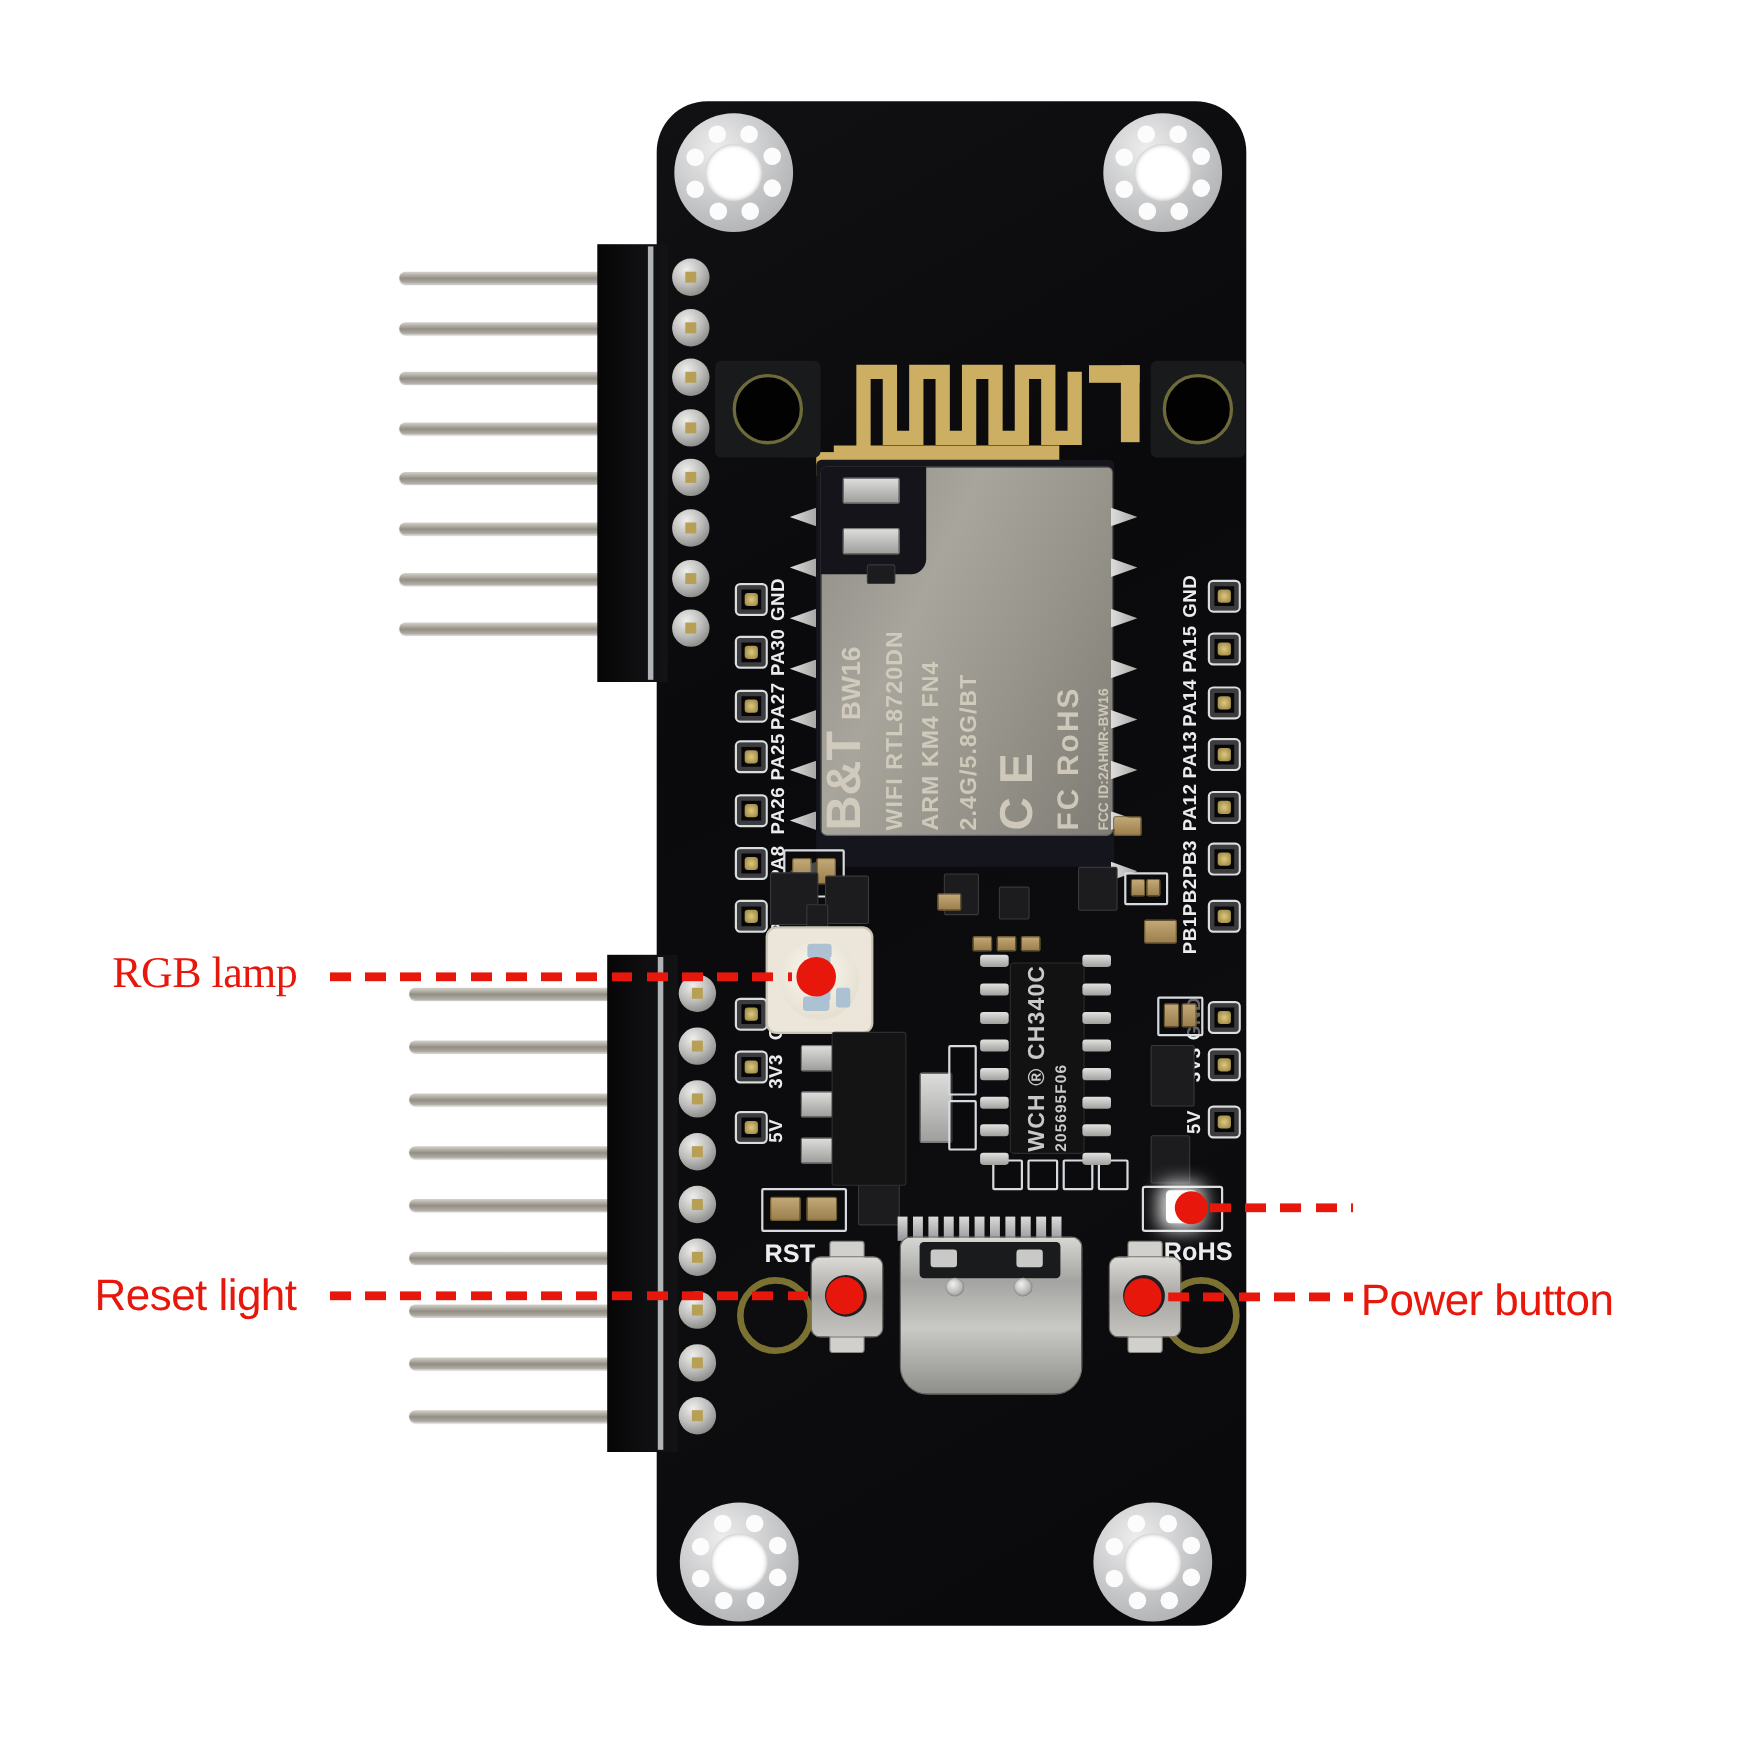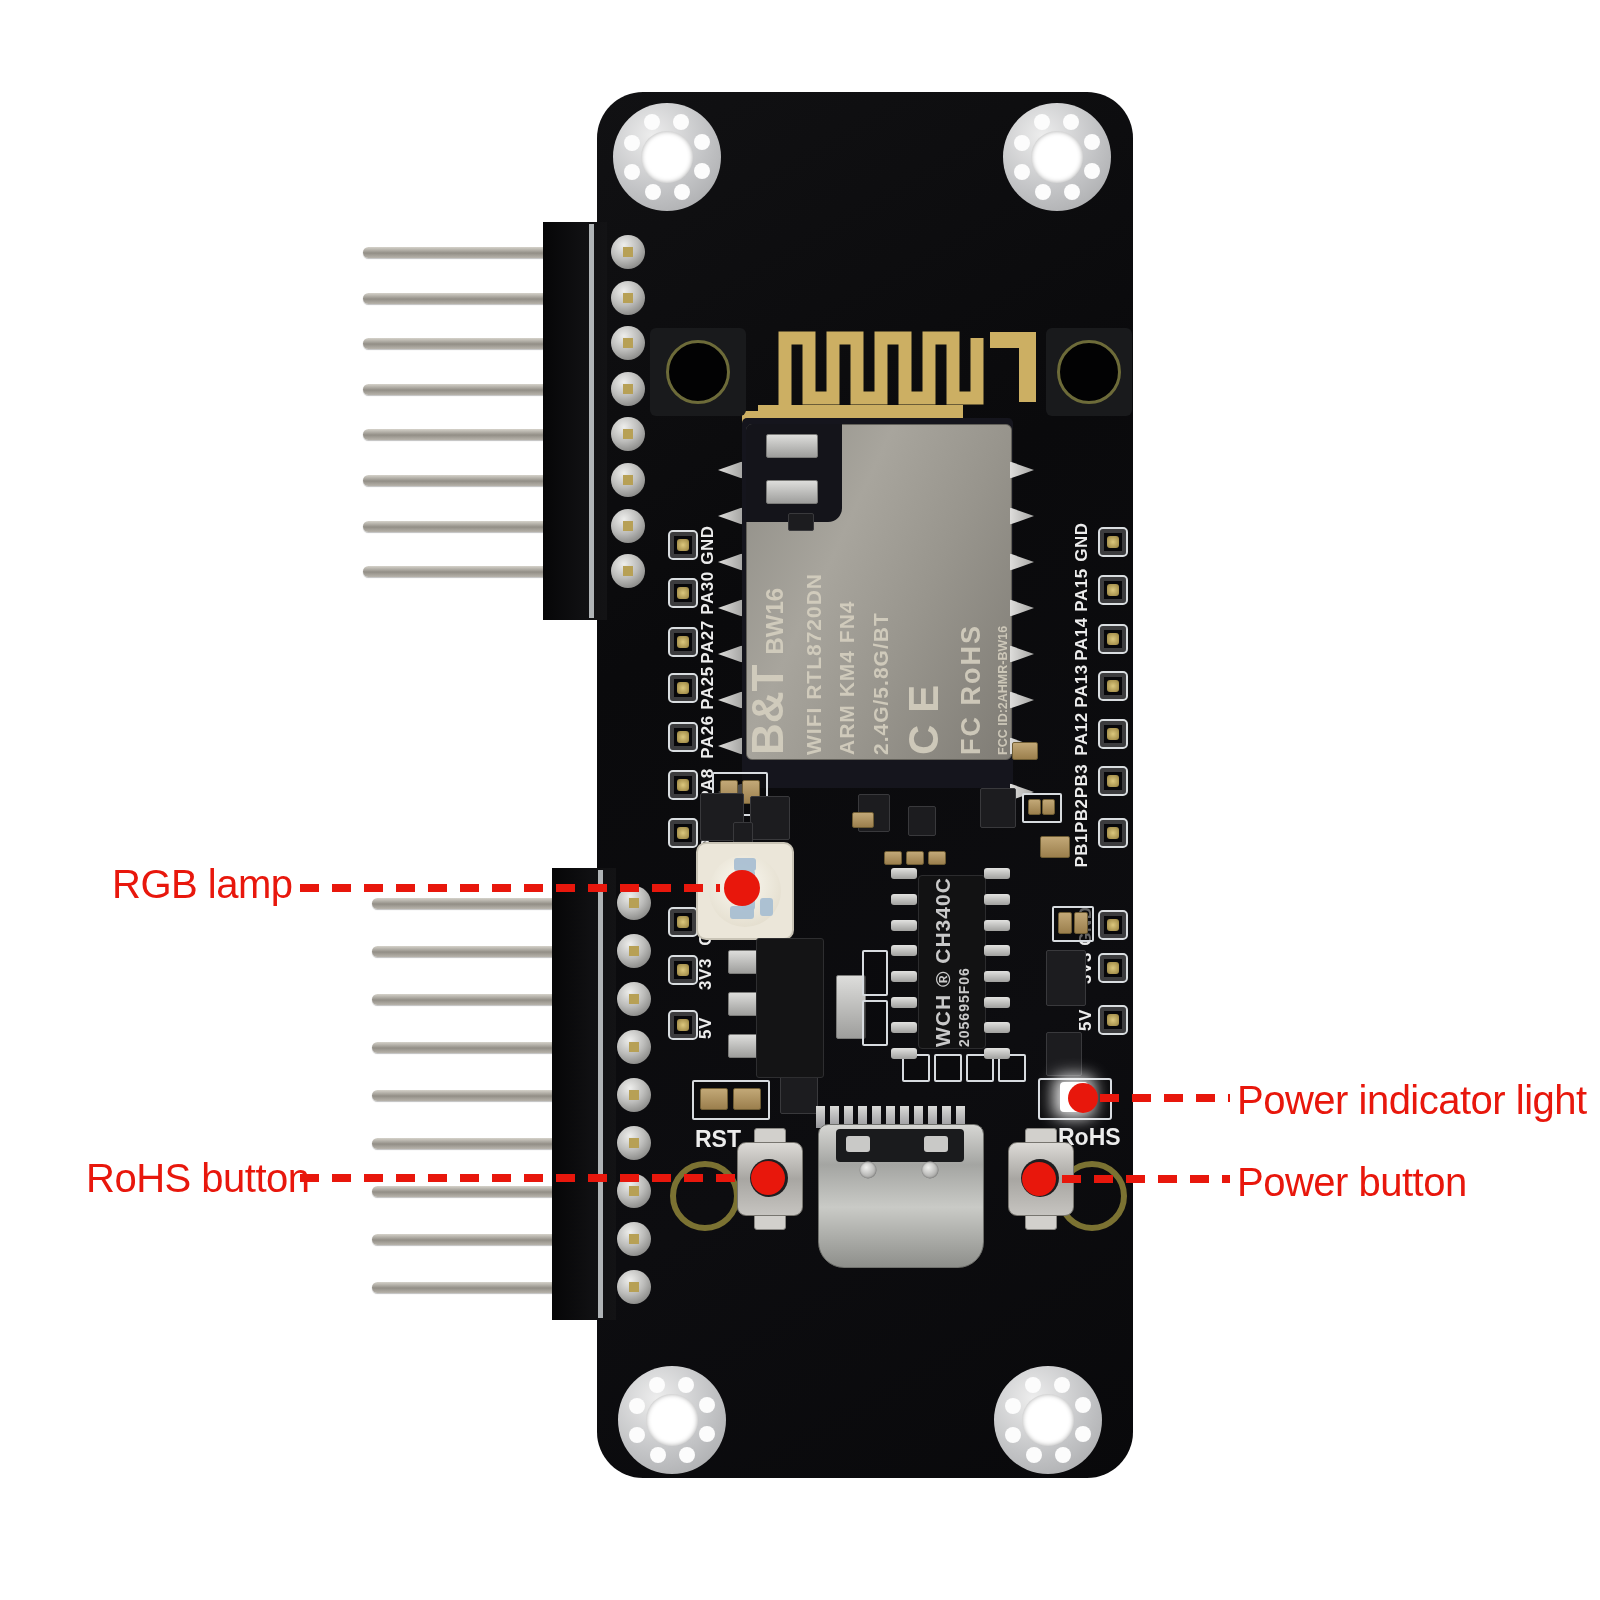--- a/index.html
+++ b/index.html
@@ -469,29 +469,28 @@
       <div class="usb-leg" style="left: 942px; top: 1106px;"></div>
       <div class="usb-leg" style="left: 956px; top: 1106px;"></div>
     </div>
   <div class="usb-shell"></div>
   <div class="usb-dark"></div>
   <div class="usb-notch" style="left:846px;top:1136px;"></div>
   <div class="usb-notch" style="left:924px;top:1136px;"></div>
   <div class="usb-screw" style="left:868px;top:1170px;"></div>
   <div class="usb-screw" style="left:930px;top:1170px;"></div>
 
-  <div class="ann" style="left:112px;top:864px;">RGB lamp</div>
+  <div class="ann" style="left:102px;top:864px;font-family:Liberation Serif, serif;">RGB lamp</div>
   <div class="dash" style="left:300px;top:884px;width:420px;"></div>
   <div class="dot" style="left:742px;top:888px;width:36px;height:36px;"></div>
 
-  <div class="ann" style="left:86px;top:1158px;">RoHS button</div>
+  <div class="ann" style="left:86px;top:1158px;">Reset light</div>
   <div class="dash" style="left:300px;top:1174px;width:448px;"></div>
   <div class="dot" style="left:768px;top:1178px;width:34px;height:34px;"></div>
 
-  <div class="ann" style="left:1237px;top:1080px;">Power indicator light</div>
   <div class="dash" style="left:1100px;top:1094px;width:130px;"></div>
   <div class="dot" style="left:1083px;top:1098px;width:30px;height:30px;"></div>
 
   <div class="ann" style="left:1237px;top:1162px;">Power button</div>
   <div class="dash" style="left:1062px;top:1175px;width:168px;"></div>
   <div class="dot" style="left:1039px;top:1179px;width:34px;height:34px;"></div>
 
 </div>
 
 </body></html>

